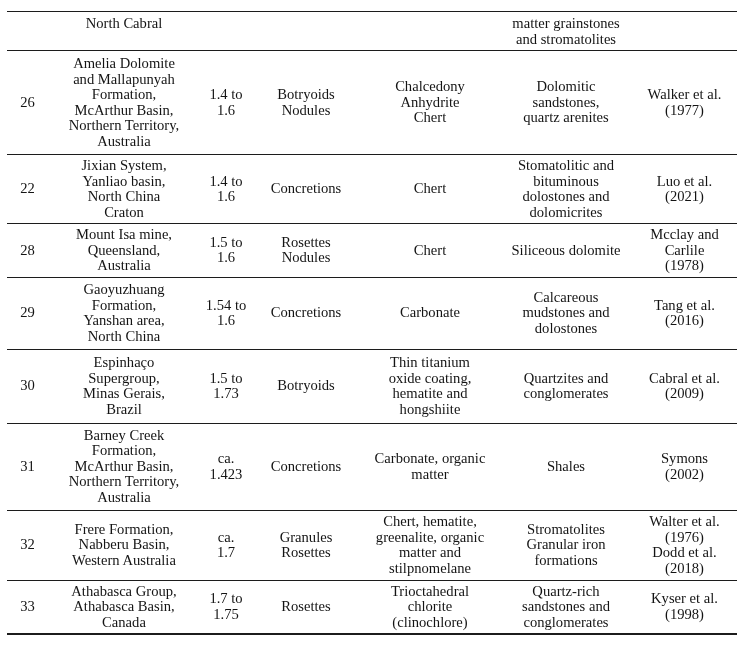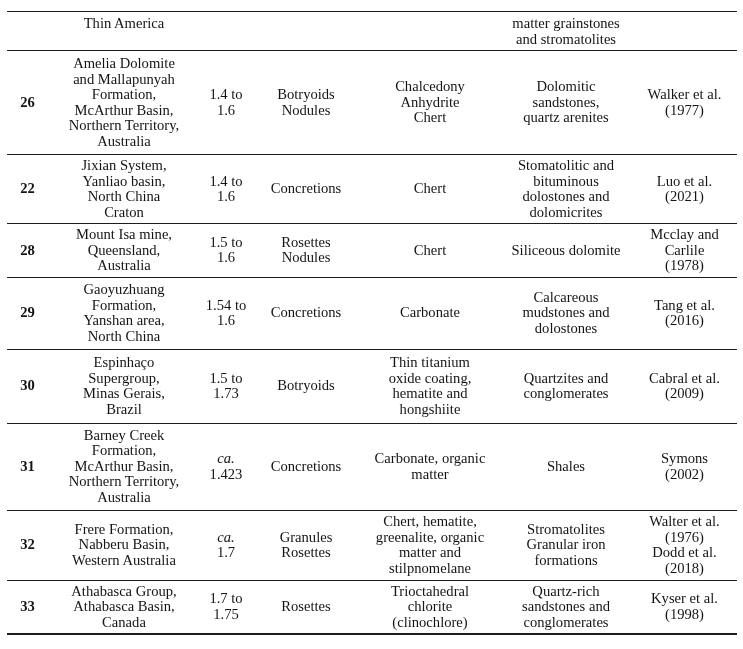--- a/index.html
+++ b/index.html
@@ -23,54 +23,54 @@
   }
   td {
     font-size: 14.6px;
     line-height: 15.5px;
     text-align: center;
     vertical-align: middle;
     padding: 3px 3px;
     white-space: pre-line;
     overflow: hidden;
   }
-  td.num { font-weight: 700; margin-top: 40px; }
+  td.num { font-weight: 400; margin-top: 40px; }
   tr { border-bottom: 1.4px solid #1c1c1c; }
   tr.cont-row { border-bottom: 1.9px solid #1c1c1c; }
   tr.cont-row td { vertical-align: top; padding-top: 4px; }
   tr.cont-row { height: 39px; }
   tr.r26 { height: 104px; }
   tr.r27 { height: 69px; }
   tr.r28 { height: 52px; }
   tr.r29 { height: 72px; }
   tr.r30 { height: 74px; }
   tr.r31 { height: 87px; }
   tr.r32 { height: 70px; }
   tr.r33 { height: 50px; }
-  .ca { display: block; font-style: italic; }
+  .ca { display: block; }
   .ca:empty { display: none; }
 </style>
 </head>
 <body>
 
 <div class="page">
   <table class="paper-table">
     <colgroup>
       <col style="width:41px">
       <col style="width:152px">
       <col style="width:52px">
       <col style="width:108px">
       <col style="width:140px">
       <col style="width:132px">
       <col style="width:105px">
     </colgroup>
     <tbody>
       <tr class="cont-row">
         <td class="num"></td>
-        <td>Thin America</td>
+        <td>North Cabral</td>
         <td><span></span></td>
         <td></td>
         <td></td>
         <td>matter grainstones
 and stromatolites</td>
         <td></td>
       </tr>
 
       <tr class="r26">
         <td class="num">26</td>

